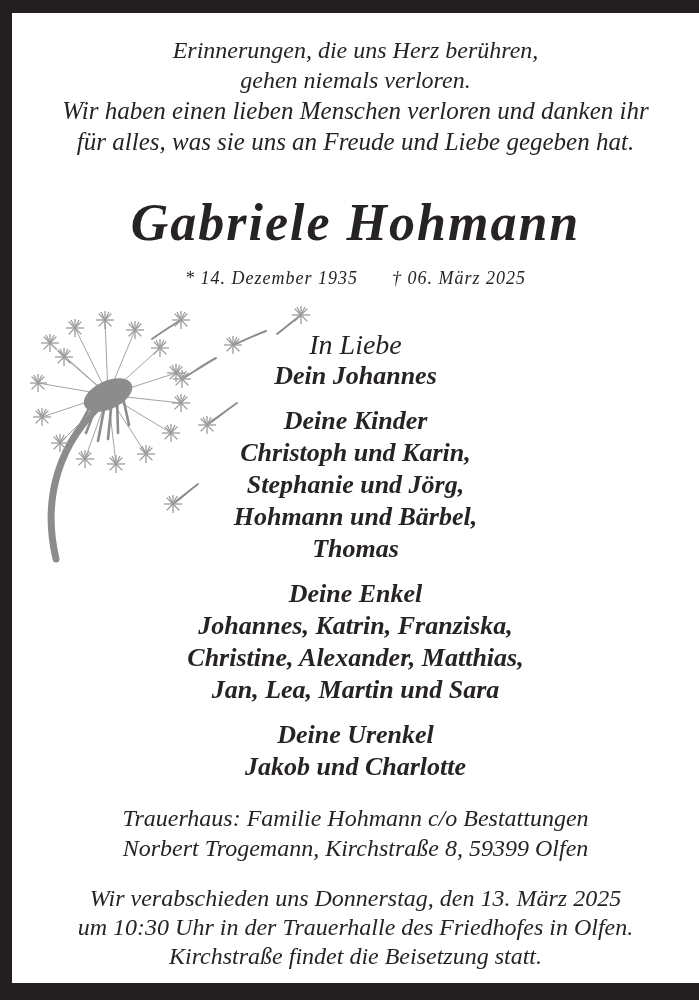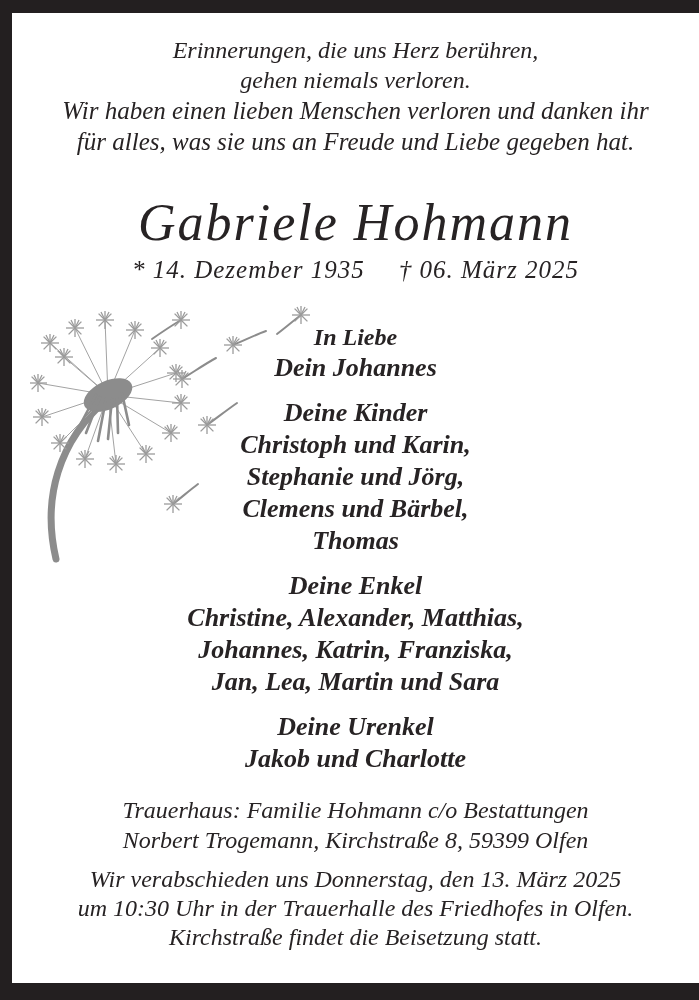--- a/index.html
+++ b/index.html
@@ -14,28 +14,28 @@
     background: #ffffff;
     color: #272324;
     font-family: "Liberation Serif", serif;
     font-style: italic;
     text-align: center;
     padding-top: 22px;
     overflow: hidden;
   }
   .epigraph   { font-size: 24px; line-height: 30px; }
   .intro      { font-size: 25px; line-height: 31px; }
-  .name       { font-size: 52px; line-height: 60px; font-weight: normal; margin-top: 36px; letter-spacing: 2px; }
-  .dates      { font-size: 25px; line-height: 30px; margin-top: 2px; letter-spacing: 1px; }
+  .name       { font-size: 52px; line-height: 60px; font-weight: bold; margin-top: 36px; letter-spacing: 2px; }
+  .dates      { font-size: 18px; line-height: 30px; margin-top: 10px; letter-spacing: 1px; }
   .dates span { display: inline-block; margin: 0 17px; }
-  .inliebe    { font-size: 24px; line-height: 30px; margin-top: 37px; font-weight: bold; }
+  .inliebe    { font-size: 28px; line-height: 30px; margin-top: 37px; }
   .bold-line  { font-size: 26px; line-height: 32px; font-weight: bold; }
   .group      { margin-top: 13px; }
   .footer     { font-size: 24px; line-height: 30px; margin-top: 20px; }
-  .service    { font-size: 24px; line-height: 29px; margin-top: 10px; }
+  .service    { font-size: 24px; line-height: 29px; margin-top: 21px; }
   .dandelion {
     position: absolute; left: 18px; top: 290px;
     width: 302px; height: 276px;
     pointer-events: none;
   }
 </style>
 </head>
 <body>
 
 <div class="card">
@@ -135,28 +135,28 @@
       <use href="#tuft" x="143" y="201"></use>
     </svg>
 
     <div class="inliebe">In Liebe</div>
     <div class="bold-line">Dein Johannes</div>
 
     <div class="group">
       <div class="bold-line">Deine Kinder</div>
       <div class="bold-line">Christoph und Karin,</div>
       <div class="bold-line">Stephanie und Jörg,</div>
-      <div class="bold-line">Clemens und Bärbel,</div>
+      <div class="bold-line">Hohmann und Bärbel,</div>
       <div class="bold-line">Thomas</div>
     </div>
 
     <div class="group">
       <div class="bold-line">Deine Enkel</div>
+      <div class="bold-line">Johannes, Katrin, Franziska,</div>
       <div class="bold-line">Christine, Alexander, Matthias,</div>
-      <div class="bold-line">Johannes, Katrin, Franziska,</div>
       <div class="bold-line">Jan, Lea, Martin und Sara</div>
     </div>
 
     <div class="group">
       <div class="bold-line">Deine Urenkel</div>
       <div class="bold-line">Jakob und Charlotte</div>
     </div>
 
     <div class="footer">
       <div>Trauerhaus: Familie Hohmann c/o Bestattungen</div>

